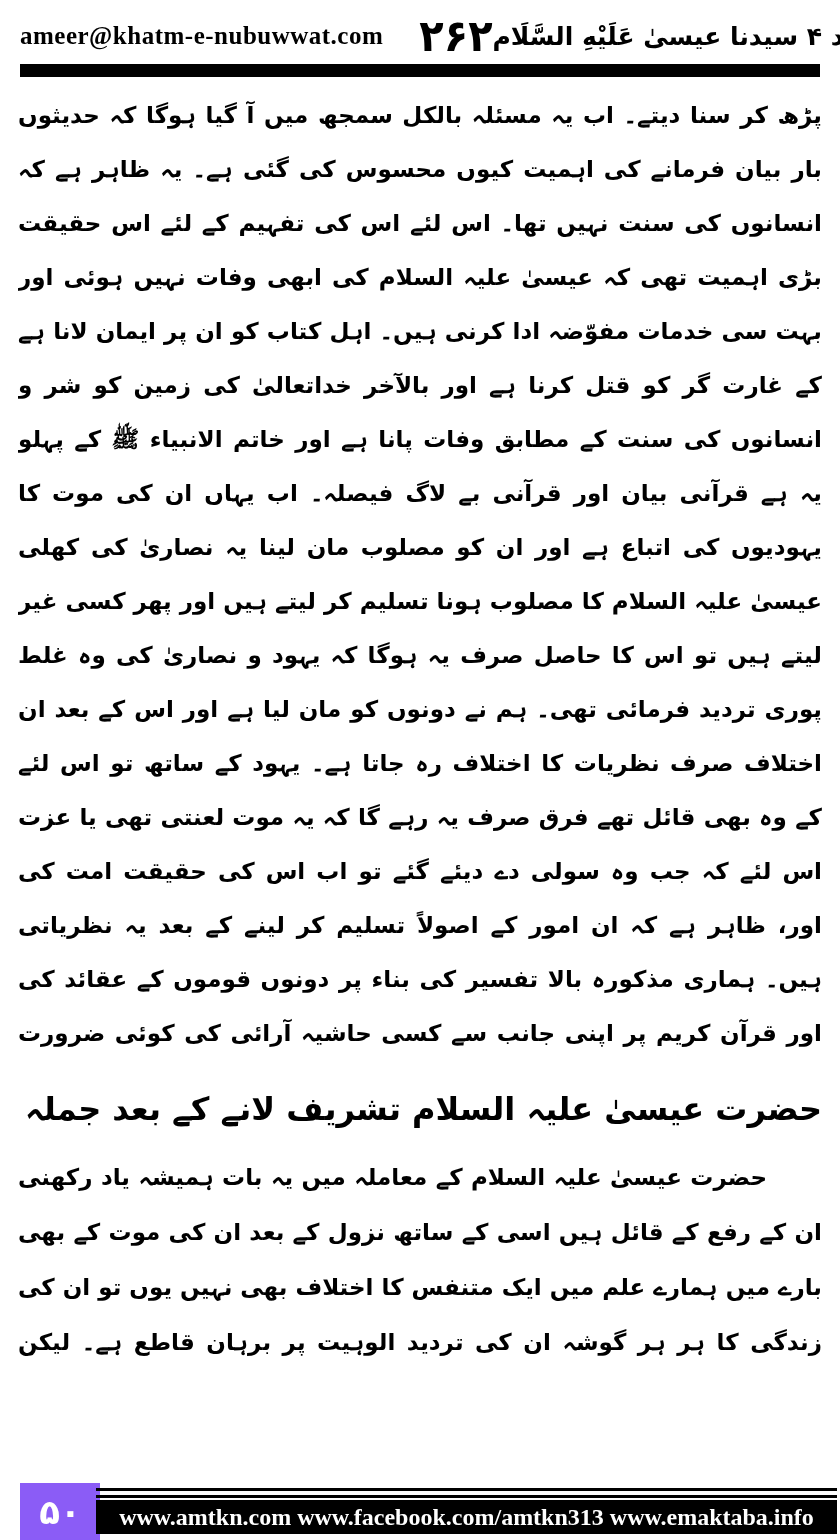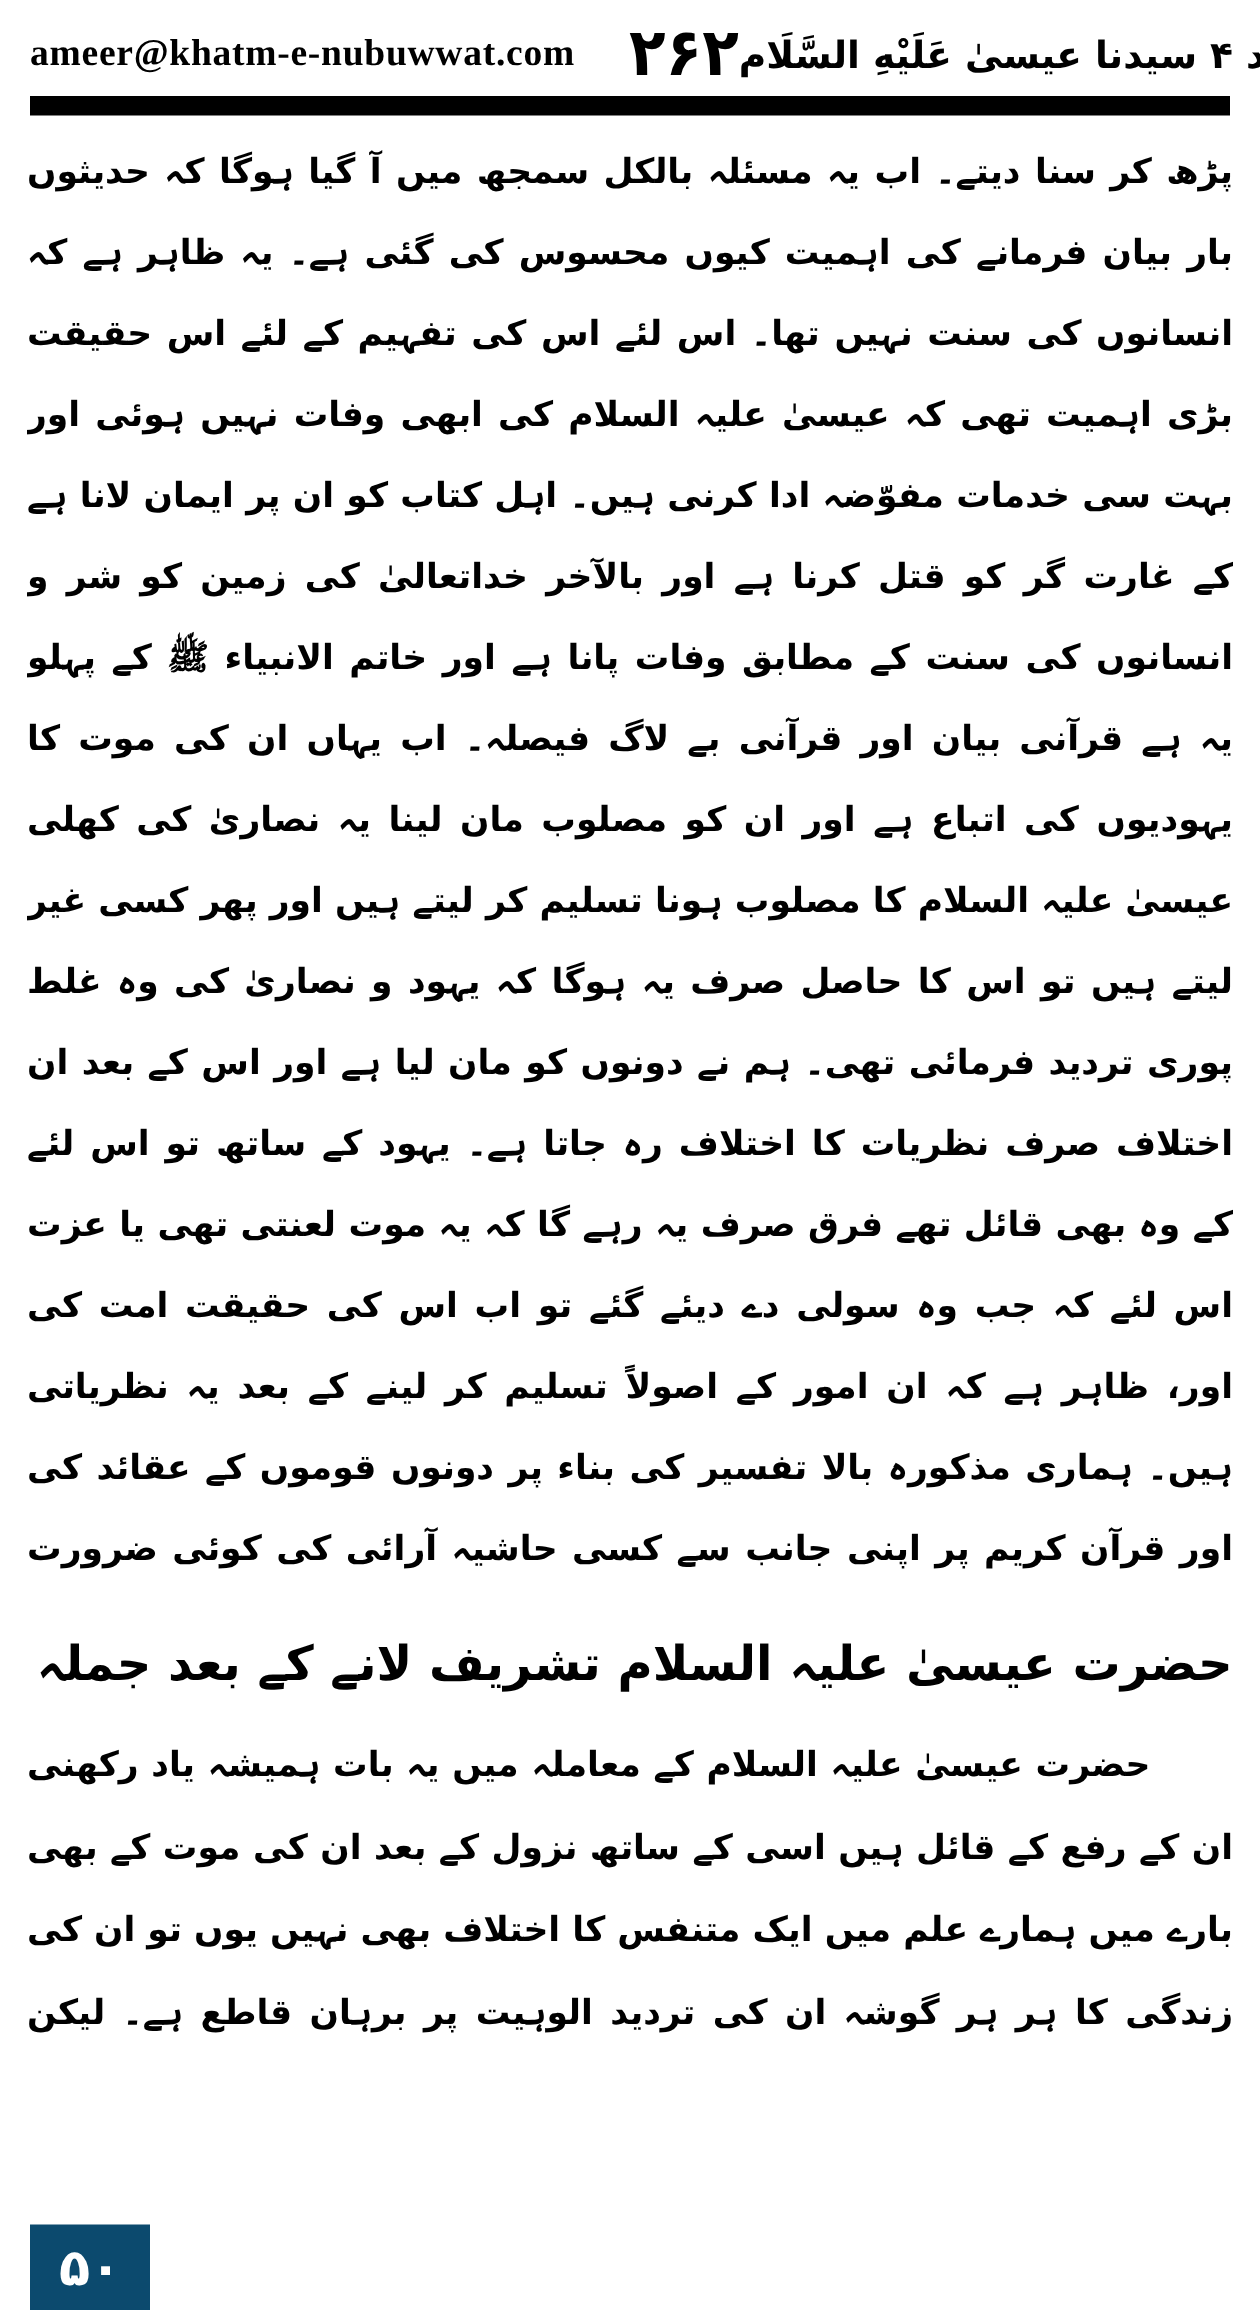--- a/index.html
+++ b/index.html
@@ -42,21 +42,21 @@
   .heading-block{margin-top:8px;}
   .heading-line{
     font-size:32px;font-weight:800;line-height:82px;height:82px;
     overflow:hidden;text-align:center;white-space:nowrap;
   }
   .p2 .line{line-height:55px;height:55px;}
   .indent-first{text-indent:55px;}
 
   
   .footer-badge{
-    position:absolute;left:20px;top:1483px;width:80px;height:57px;background:#0c4a6e;
+    position:absolute;left:20px;top:1483px;width:80px;height:57px;background:#8b5cf6;
     color:#fff;display:flex;align-items:center;justify-content:center;
     font-size:34px;font-weight:bold;direction:rtl;
   }
   .footer-right{position:absolute;left:96px;right:3px;top:1488px;}
   .double-rule{border-top:3px solid #000;border-bottom:3px solid #000;height:4px;}
   .links-bar{
     margin-top:2px;background:#000;height:34px;color:#fff;
     display:flex;align-items:center;justify-content:center;
     font-family:"Liberation Serif",serif;font-weight:bold;font-size:24px;
     white-space:nowrap;
@@ -104,14 +104,18 @@
 
     <div class="para p2">
       <div class="line indent-first">حضرت عیسیٰ علیہ السلام کے معاملہ میں یہ بات ہمیشہ یاد رکھنی چاہیئے کہ اہل اسلام جہاں</div>
       <div class="line">ان کے رفع کے قائل ہیں اسی کے ساتھ نزول کے بعد ان کی موت کے بھی قائل ہیں۔ اس</div>
       <div class="line">بارے میں ہمارے علم میں ایک متنفس کا اختلاف بھی نہیں یوں تو ان کی ولادت بلکہ ان کی</div>
       <div class="line">زندگی کا ہر ہر گوشہ ان کی تردید الوہیت پر برہان قاطع ہے۔ لیکن صرف ان کی موت کا عقیدہ</div>
     </div>
   </div>
 
   <div class="footer-badge">۵۰</div>
+  <div class="footer-right">
+    <div class="double-rule"></div>
+    <div class="links-bar">www.amtkn.com www.facebook.com/amtkn313 www.emaktaba.info</div>
+  </div>
 
 </div>
 
 </body></html>

